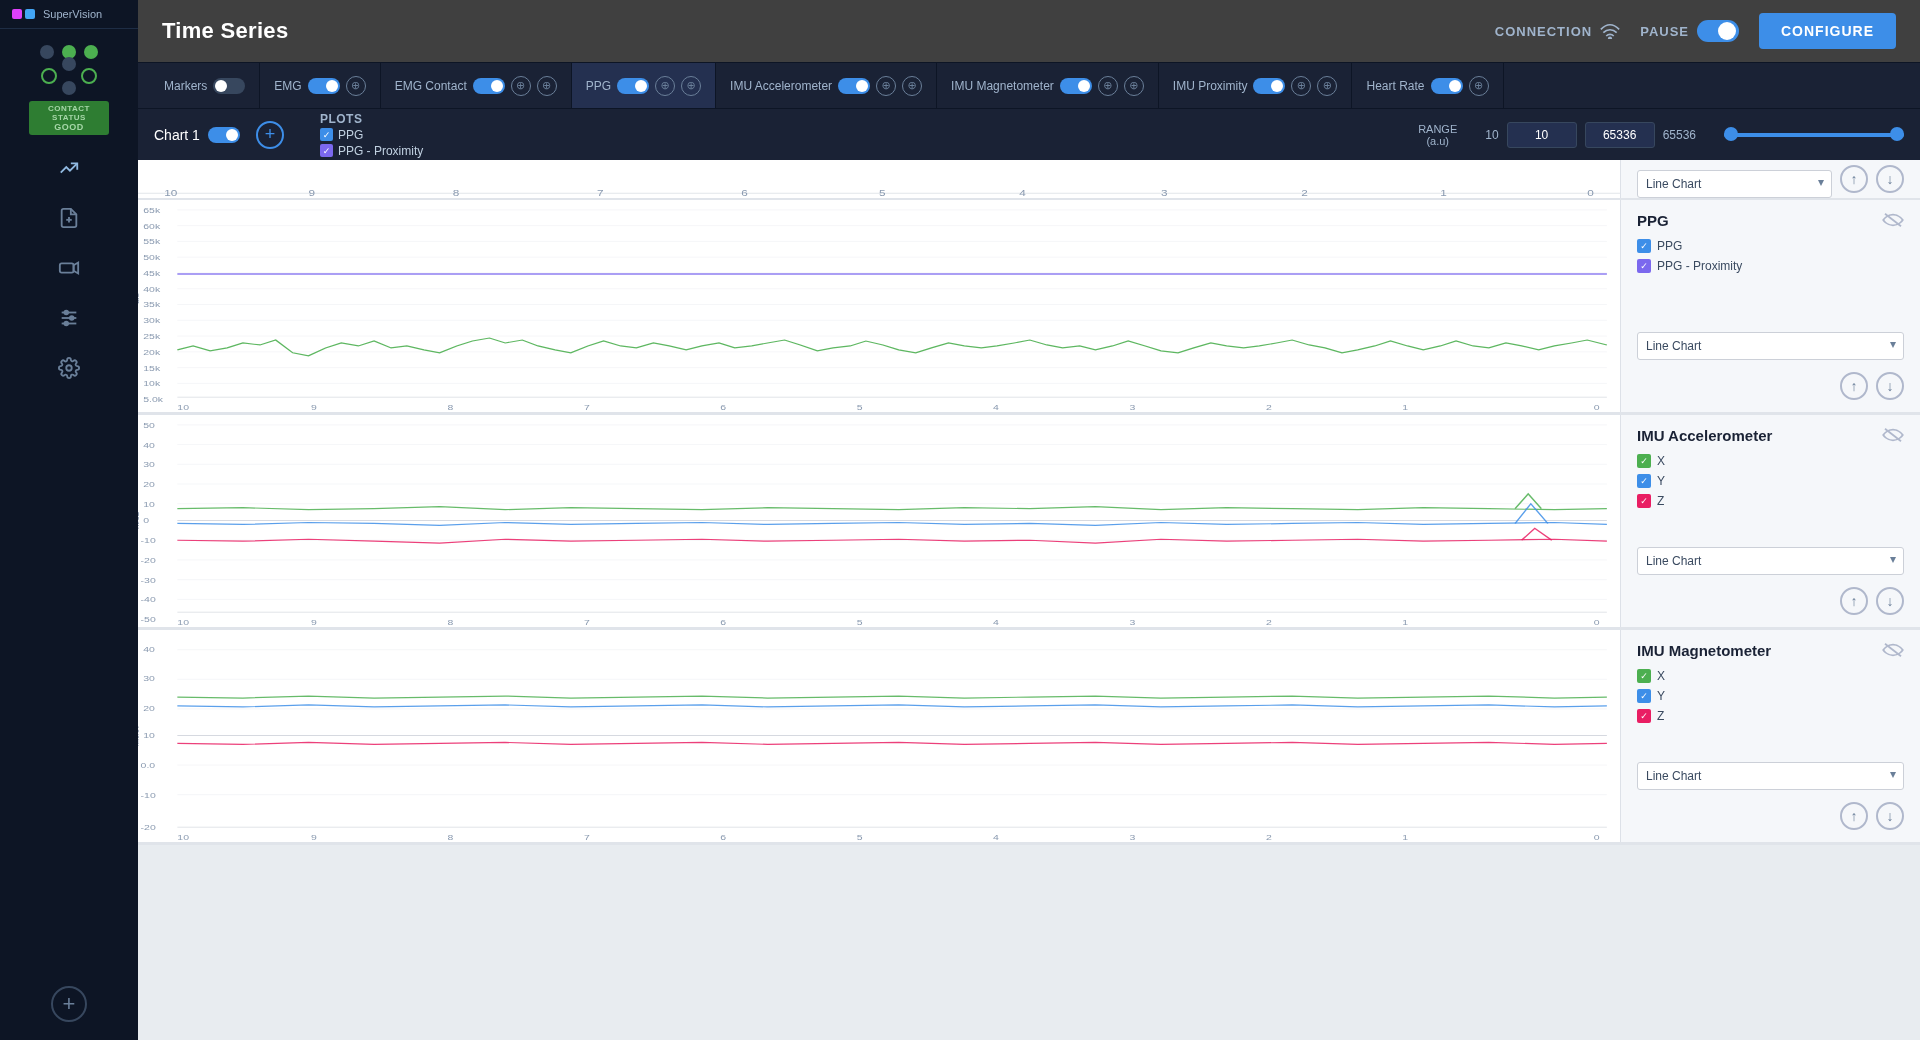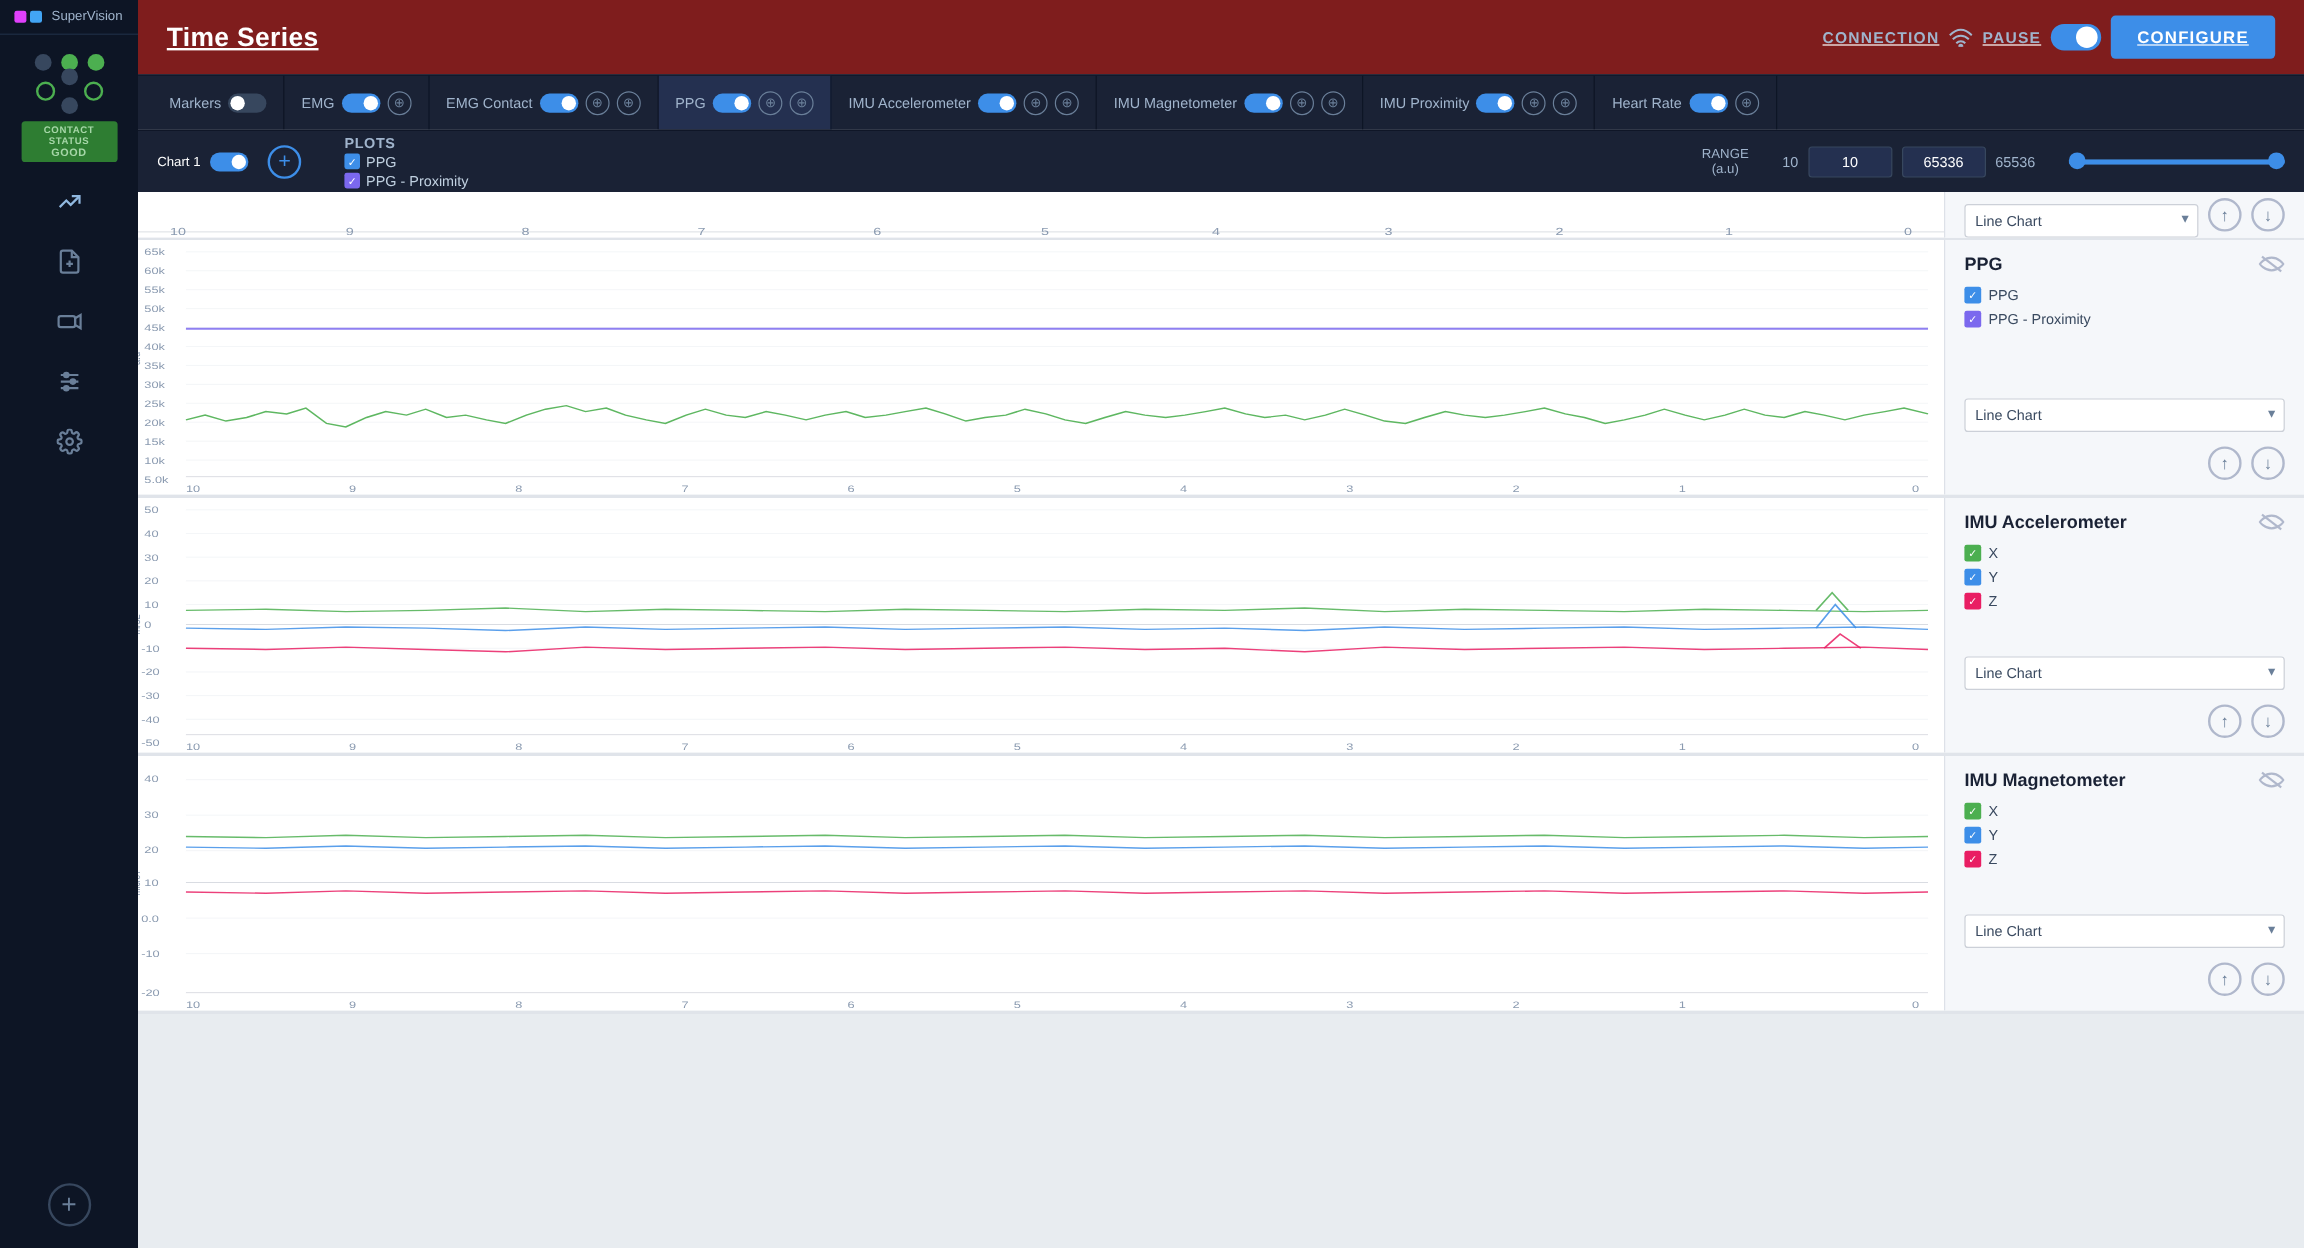--- a/index.html
+++ b/index.html
@@ -1,20 +1,20 @@
 <!DOCTYPE html>
 <html><head>
   <meta charset="utf-8">
   <style>
     * { box-sizing: border-box; margin: 0; padding: 0; }
     body { font-family: 'Segoe UI', Arial, sans-serif; background: #1a2235; color: #fff; width: 1920px; height: 1040px; overflow: hidden; display: flex; }
 
     
     .sidebar {
-      width: 115px;
+      width: 138px;
       background: #0d1525;
       display: flex;
       flex-direction: column;
       align-items: center;
       padding: 0;
       flex-shrink: 0;
       height: 1040px;
     }
     .sidebar-logo {
       width: 100%;
@@ -125,28 +125,27 @@
       flex: 1;
       display: flex;
       flex-direction: column;
       background: #e8ecf0;
       height: 1040px;
       overflow: hidden;
     }
 
     
     .topbar {
-      background: #7f1d1d;
+      background: #404040;
       display: flex;
       align-items: center;
       padding: 0 24px;
       height: 62px;
       flex-shrink: 0;
-      gap: 8px;
-      text-decoration: underline;
+      gap: 20px;
     }
     .page-title {
       font-size: 22px;
       font-weight: 600;
       color: #fff;
       letter-spacing: 0.3px;
     }
     .topbar-spacer { flex: 1; }
     .connection-btn {
       display: flex; align-items: center; gap: 8px;
@@ -235,21 +234,21 @@
       display: flex;
       align-items: center;
       padding: 0 16px;
       height: 52px;
       flex-shrink: 0;
       gap: 16px;
       border-top: 1px solid #0d1525;
     }
     .chart-tab {
       display: flex; align-items: center; gap: 8px;
-      color: #fff; font-size: 11px; font-weight: 500;
+      color: #fff; font-size: 14px; font-weight: 500;
     }
     .chart-add-btn {
       width: 28px; height: 28px; border-radius: 50%;
       border: 2px solid #3d8ee8;
       background: transparent;
       color: #3d8ee8;
       font-size: 18px;
       display: flex; align-items: center; justify-content: center;
       cursor: pointer;
     }

